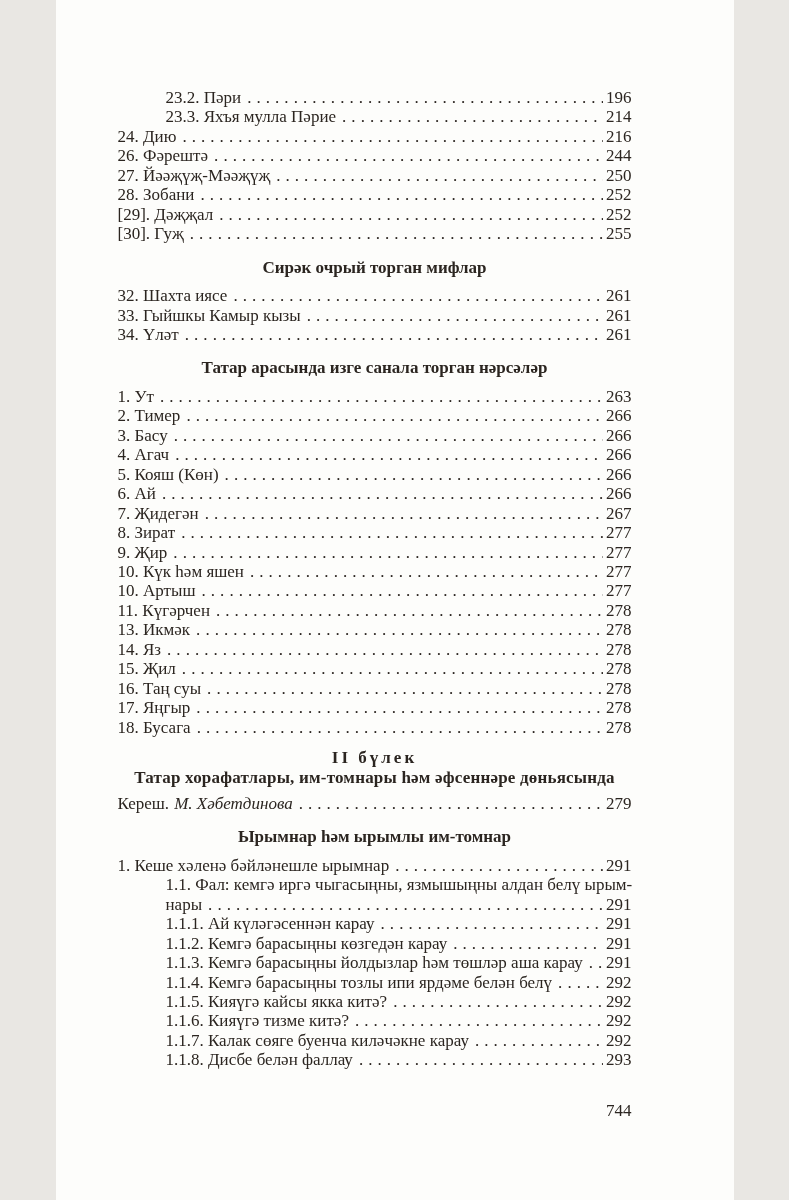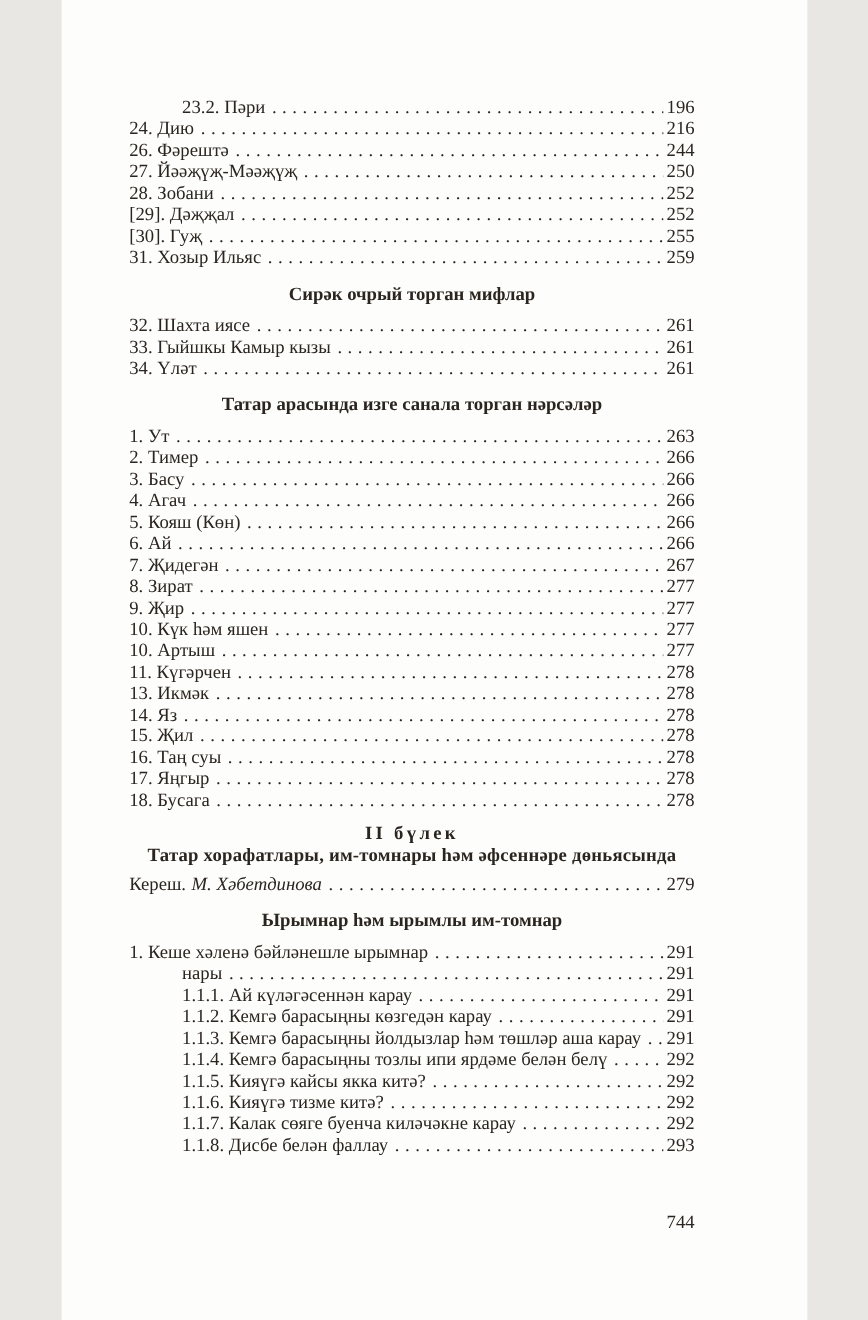--- a/index.html
+++ b/index.html
@@ -60,20 +60,25 @@
 
 <main class="page">
 
   <section>
     <ol class="toc-list">
         <li class="toc-row ind">
           <span class="label">23.2. Пәри</span>
           <span class="dots"></span>
           <span class="pagenum">196</span>
         </li>
+        <li class="toc-row ind">
+          <span class="label">23.3. Яхъя мулла Пәрие</span>
+          <span class="dots"></span>
+          <span class="pagenum">214</span>
+        </li>
         <li class="toc-row">
           <span class="label">24. Дию</span>
           <span class="dots"></span>
           <span class="pagenum">216</span>
         </li>
         <li class="toc-row">
           <span class="label">26. Фәрештә</span>
           <span class="dots"></span>
           <span class="pagenum">244</span>
         </li>
@@ -89,25 +94,20 @@
         </li>
         <li class="toc-row">
           <span class="label">[29]. Дәҗҗал</span>
           <span class="dots"></span>
           <span class="pagenum">252</span>
         </li>
         <li class="toc-row">
           <span class="label">[30]. Гуҗ</span>
           <span class="dots"></span>
           <span class="pagenum">255</span>
-        </li>
-        <li class="toc-row">
-          <span class="label">31. Хозыр Ильяс</span>
-          <span class="dots"></span>
-          <span class="pagenum">259</span>
         </li>
       </ol>
   </section>
 
   <section>
     <h2 class="heading">Сирәк очрый торган мифлар</h2>
     <ol class="toc-list">
         <li class="toc-row">
           <span class="label">32. Шахта иясе</span>
           <span class="dots"></span>
@@ -237,20 +237,23 @@
 
   <section>
     <h2 class="heading">Ырымнар һәм ырымлы им-томнар</h2>
     <ol class="toc-list">
         <li class="toc-row">
           <span class="label">1. Кеше хәленә бәйләнешле ырымнар</span>
           <span class="dots"></span>
           <span class="pagenum">291</span>
         </li>
         <li class="toc-row ind">
+          <span class="label">1.1. Фал: кемгә иргә чыгасыңны, язмышыңны алдан белү ырым-</span>
+        </li>
+        <li class="toc-row ind">
           <span class="label">нары</span>
           <span class="dots"></span>
           <span class="pagenum">291</span>
         </li>
         <li class="toc-row ind">
           <span class="label">1.1.1. Ай күләгәсеннән карау</span>
           <span class="dots"></span>
           <span class="pagenum">291</span>
         </li>
         <li class="toc-row ind">

